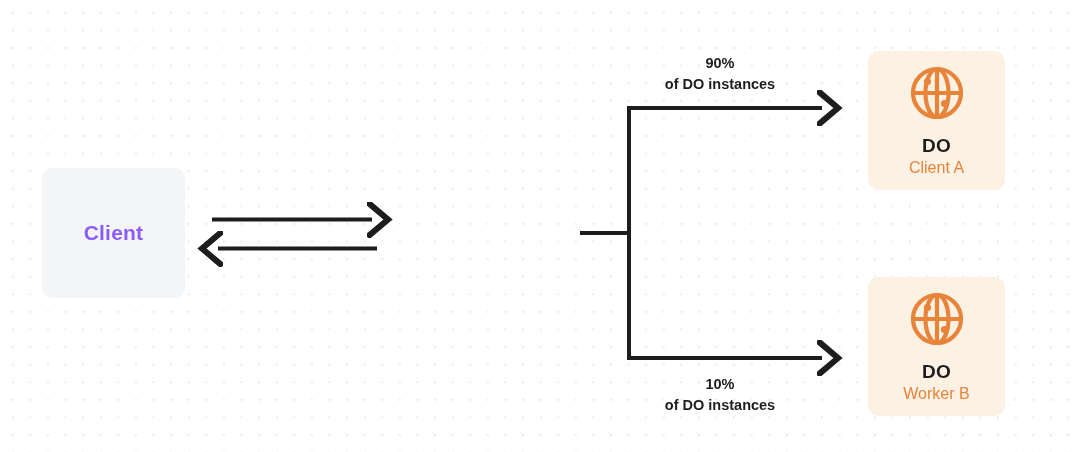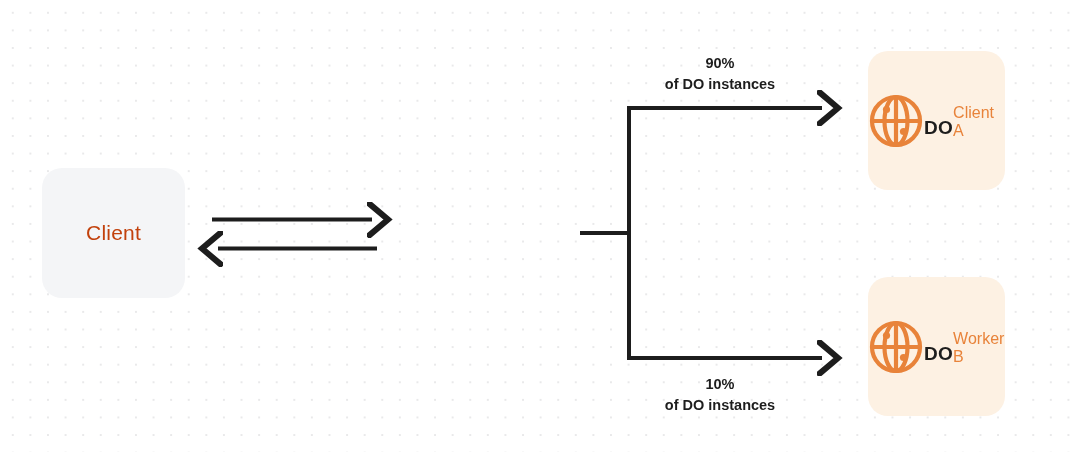--- a/index.html
+++ b/index.html
@@ -16,39 +16,39 @@
     background-image: radial-gradient(circle, #e9e9ea 1.1px, transparent 1.2px);
     background-size: 17.6px 17.6px;
     background-position: 4px 4px;
     font-family: "Liberation Sans", sans-serif;
     -webkit-font-smoothing: antialiased;
   }
 
   
   .node {
     position: absolute;
-    border-radius: 20px;
+    border-radius: 11px;
     display: flex;
-    flex-direction: row;
+    flex-direction: column;
     align-items: center;
     justify-content: center;
     box-sizing: border-box;
   }
 
   .node-client {
     left: 42px;
     top: 168px;
     width: 143px;
     height: 130px;
     background: #f4f5f7;
   }
   .node-client .node-title {
     font-size: 21px;
-    font-weight: normal;
-    color: #c2410c;
+    font-weight: bold;
+    color: #8b5cf6;
     letter-spacing: .2px;
   }
 
   .node-worker {
     left: 408px;
     top: 163px;
     width: 137px;
     height: 137px;
     background: #fdf0e1;
   }

